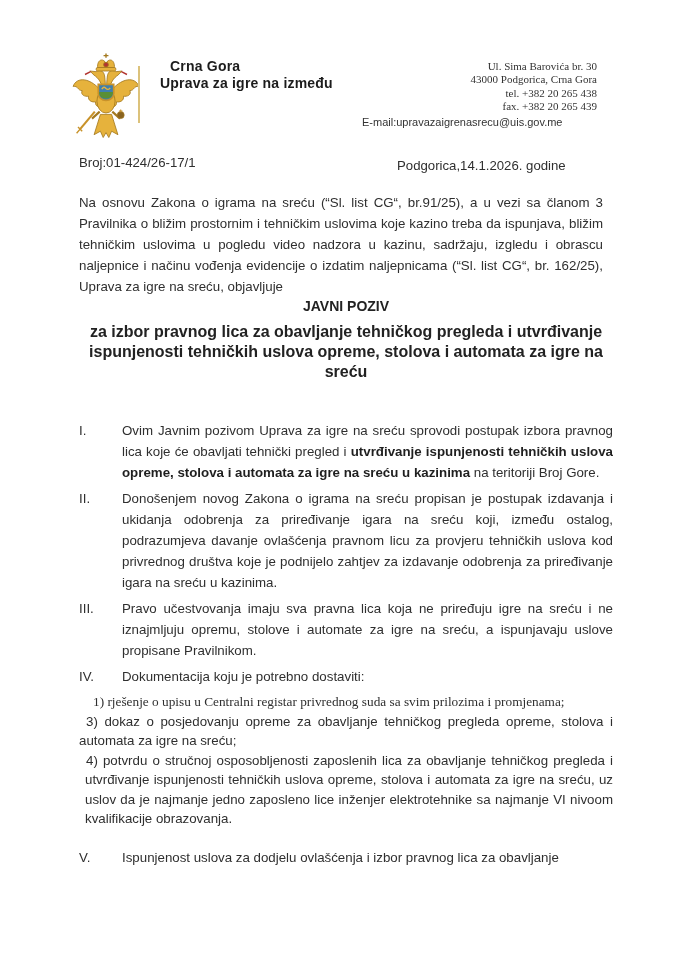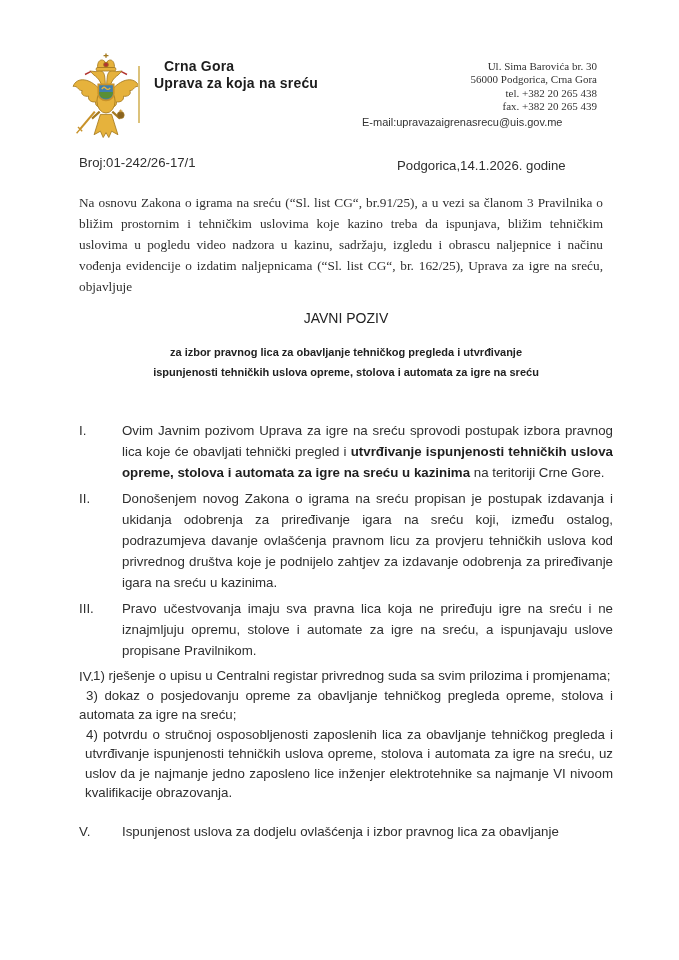--- a/index.html
+++ b/index.html
@@ -4,38 +4,38 @@
 <style>
   html,body { margin:0; padding:0; background:#e9e9e9; }
   .page {
     position:relative; width:679px; height:960px; margin:0 auto;
     background:#ffffff; overflow:hidden;
     font-family:"Liberation Sans", sans-serif; color:#2f2f2f;
   }
   
   .crest { position:absolute; left:71px; top:50px; }
   .gold-rule { position:absolute; left:138px; top:66px; width:2px; height:57px; background:#dcc27b; }
-  .org { position:absolute; left:154px; top:58px; font-weight:bold; font-size:14px; line-height:17px; color:#1c1c1c; letter-spacing:.2px; }
+  .org { position:absolute; left:160px; top:58px; font-weight:bold; font-size:14px; line-height:17px; color:#1c1c1c; letter-spacing:.2px; }
   .org .l1 { padding-left:10px; }
   .addr { position:absolute; top:60px; right:82px; text-align:right; font-size:11px; line-height:13.4px; color:#333;font-family:Liberation Serif, serif; }
   .email { position:absolute; left:362px; top:116px; font-size:11px; color:#333; }
   
   .content { position:absolute; left:79px; top:152px; width:534px; font-size:13.3px; line-height:21px; }
   .refline { position:relative; height:17px; font-size:13.2px; }
   .refline .date { position:absolute; left:318px; top:3px; }
-  .intro { margin:23px 10px 0 0; text-align:justify;font-family:Liberation Serif, serif; }
-  .doc-title { margin-top:12px; text-align:center; font-weight:normal; font-size:14px; line-height:19px; color:#222; }
-  .doc-subtitle { margin-top:14px; text-align:center; font-weight:bold; font-size:11px; line-height:20px; color:#222; }
+  .intro { margin:23px 10px 0 0; text-align:justify; }
+  .doc-title { margin-top:0; text-align:center; font-weight:bold; font-size:14px; line-height:19px; color:#222; }
+  .doc-subtitle { margin-top:6px; text-align:center; font-weight:bold; font-size:16px; line-height:20px; color:#222; }
   .items { margin-top:38px; }
   .item { position:relative; padding-left:43px; text-align:justify; margin-bottom:5px; }
   .item > .num { position:absolute; left:0; top:0; }
   .item b { color:#1f1f1f; }
   .sublist { margin:2px 0 0 0; line-height:19.5px; }
   .sub { text-align:justify; }
-  .sub.s12 { padding-left:27px; text-indent:-13px; }
+  .sub.s12 { padding-left:27px; text-indent:-13px;font-family:Liberation Serif, serif; }
   .sub.s3  { padding-left:0;   text-indent:7px; }
   .sub.s4  { padding-left:6px; text-indent:1px; }
   .item.item-v { margin-top:18px; margin-bottom:0; text-align:left; }
 </style>
 </head>
 <body>
 
 <div class="page">
 
   <svg class="crest" width="70" height="98" viewBox="0 0 100 140">
@@ -73,64 +73,64 @@
 
     <path d="M39,49 h22 v13 a11,10 0 0 1 -22,0 Z" fill="#3f7fae" stroke="#c8922a" stroke-width="2.5"></path>
     <path d="M40.2,60 h19.6 v2 a10,9 0 0 1 -19.6,0 Z" fill="#5a8f35" stroke="none"></path>
     <path d="M44,56 q3,-5 6,-1 q3,3 6,-1" stroke="#e6b23c" stroke-width="2" fill="none"></path>
   </svg>
 
   <div class="gold-rule"></div>
 
   <div class="org">
     <div class="l1">Crna Gora</div>
-    <div>Uprava za koja na sreću</div>
+    <div>Uprava za igre na između</div>
   </div>
 
   <div class="addr">
     <div>Ul. Sima Barovića br. 30</div>
-    <div>56000 Podgorica, Crna Gora</div>
+    <div>43000 Podgorica, Crna Gora</div>
     <div>tel. +382 20 265 438</div>
     <div>fax. +382 20 265 439</div>
   </div>
 
   <div class="email">E-mail:upravazaigrenasrecu@uis.gov.me</div>
 
   <div class="content">
 
     <div class="refline">
-      <span>Broj:01-242/26-17/1</span>
+      <span>Broj:01-424/26-17/1</span>
       <span class="date">Podgorica,14.1.2026. godine</span>
     </div>
 
     <p class="intro">Na osnovu Zakona o igrama na sreću (“Sl. list CG“, br.91/25), a u vezi sa članom 3 Pravilnika o bližim prostornim i tehničkim uslovima koje kazino treba da ispunjava, bližim tehničkim uslovima u pogledu video nadzora u kazinu, sadržaju, izgledu i obrascu naljepnice i načinu vođenja evidencije o izdatim naljepnicama (“Sl. list CG“, br. 162/25), Uprava za igre na sreću, objavljuje</p>
 
     <div class="doc-title">JAVNI POZIV</div>
 
     <div class="doc-subtitle">
       <div>za izbor pravnog lica za obavljanje tehničkog pregleda i utvrđivanje</div>
       <div>ispunjenosti tehničkih uslova opreme, stolova i automata za igre na sreću</div>
     </div>
 
     <div class="items">
 
       <div class="item">
-        <span class="num">I.</span><span>Ovim Javnim pozivom Uprava za igre na sreću sprovodi postupak izbora pravnog lica koje će obavljati tehnički pregled i </span><b>utvrđivanje ispunjenosti tehničkih uslova opreme, stolova i automata za igre na sreću u kazinima</b><span> na teritoriji Crne Gore.</span>
+        <span class="num">I.</span><span>Ovim Javnim pozivom Uprava za igre na sreću sprovodi postupak izbora pravnog lica koje će obavljati tehnički pregled i </span><b>utvrđivanje ispunjenosti tehničkih uslova opreme, stolova i automata za igre na sreću u kazinima</b><span> na teritoriji Broj Gore.</span>
       </div>
 
       <div class="item">
         <span class="num">II.</span><span>Donošenjem novog Zakona o igrama na sreću propisan je postupak izdavanja i ukidanja odobrenja za priređivanje igara na sreću koji, između ostalog, podrazumjeva davanje ovlašćenja pravnom licu za provjeru tehničkih uslova kod privrednog društva koje je podnijelo zahtjev za izdavanje odobrenja za priređivanje igara na sreću u kazinima.</span>
       </div>
 
       <div class="item">
         <span class="num">III.</span><span>Pravo učestvovanja imaju sva pravna lica koja ne priređuju igre na sreću i ne iznajmljuju opremu, stolove i automate za igre na sreću, a ispunjavaju uslove propisane Pravilnikom.</span>
       </div>
 
       <div class="item">
-        <span class="num">IV.</span>
+        <span class="num">IV.</span><span>Dokumentacija koju je potrebno dostaviti:</span>
       </div>
 
       <div class="sublist">
         <div class="sub s12">
           <span>1)</span>
           <span>rješenje o upisu u Centralni registar privrednog suda sa svim prilozima i promjenama;</span>
         </div>
         <div class="sub s3">
           <span>3)</span>
           <span>dokaz o posjedovanju opreme za obavljanje tehničkog pregleda opreme, stolova i automata za igre na sreću;</span>

